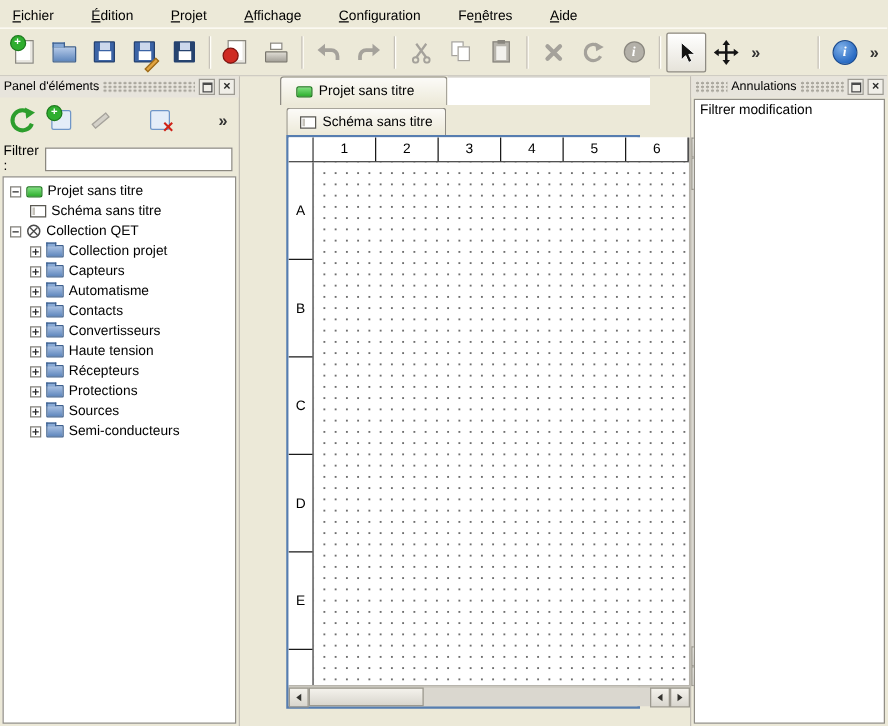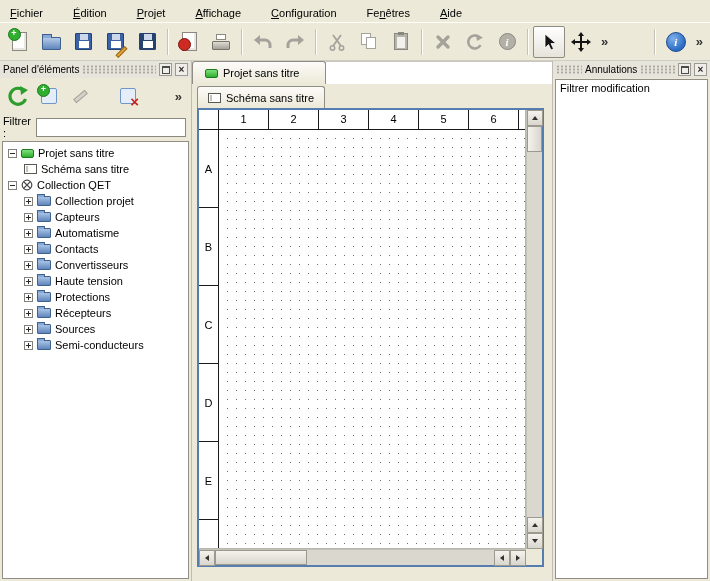--- a/index.html
+++ b/index.html
@@ -49,21 +49,21 @@
   .ic-copy i { left:0; top:0; } .ic-copy b { left:5px; top:4px; }
   .ic-paste { width:14px; height:17px; background:#b7b4ac; border:1px solid #8a877f; position:relative; }
   .ic-paste::before { content:""; position:absolute; top:-2px; left:3px; width:6px; height:3px; background:#8a877f; }
   .ic-paste::after { content:""; position:absolute; top:3px; left:2px; width:8px; height:11px; background:#f2f1ed; }
   .ic-info { width:17px; height:17px; border-radius:50%; background:#b3b0a8; border:1px solid #8a877f;
              display:flex; align-items:center; justify-content:center; }
   .ic-info::before { content:"i"; color:#fff; font:italic bold 11px "Liberation Serif",serif; }
   .ic-info.blue { width:20px; height:20px; background:radial-gradient(circle at 35% 30%, #7fb0e8, #2a6cc4 70%); border:1px solid #1b4b8e; }
 
   
-  .main { flex:1; display:flex; min-height:0; }
+  .main { flex:1; display:flex; min-height:0;gap:32px; }
 
   
   .dock { display:flex; flex-direction:column; }
   .dock.left { width:192px; border-right:1px solid #c0bcb3; }
   .dock.right { width:158px; border-left:1px solid #c0bcb3; }
   .dock-titlebar { height:17px; display:flex; align-items:center; gap:3px; padding:0 3px;
              background:#e7e4dc; font-size:10px; }
   .grip { height:9px; background:radial-gradient(circle, #aaa79e 1px, transparent 1.2px); background-size:4px 3px; }
   .grip.fx { flex:1; } .grip.w26 { width:26px; }
   .dock-btn { width:13px; height:13px; border:1px solid #9d9a92; background:#f0eee8;
@@ -337,26 +337,26 @@
             <span>Convertisseurs</span>
           </div>
         <div class="tree-row lvl1">
             <span class="exp plus"></span>
             <span class="ti-folder"></span>
             <span>Haute tension</span>
           </div>
         <div class="tree-row lvl1">
             <span class="exp plus"></span>
             <span class="ti-folder"></span>
+            <span>Récepteurs</span>
+          </div>
+        <div class="tree-row lvl1">
+            <span class="exp plus"></span>
+            <span class="ti-folder"></span>
             <span>Protections</span>
-          </div>
-        <div class="tree-row lvl1">
-            <span class="exp plus"></span>
-            <span class="ti-folder"></span>
-            <span>Récepteurs</span>
           </div>
         <div class="tree-row lvl1">
             <span class="exp plus"></span>
             <span class="ti-folder"></span>
             <span>Sources</span>
           </div>
         <div class="tree-row lvl1">
             <span class="exp plus"></span>
             <span class="ti-folder"></span>
             <span>Semi-conducteurs</span>

